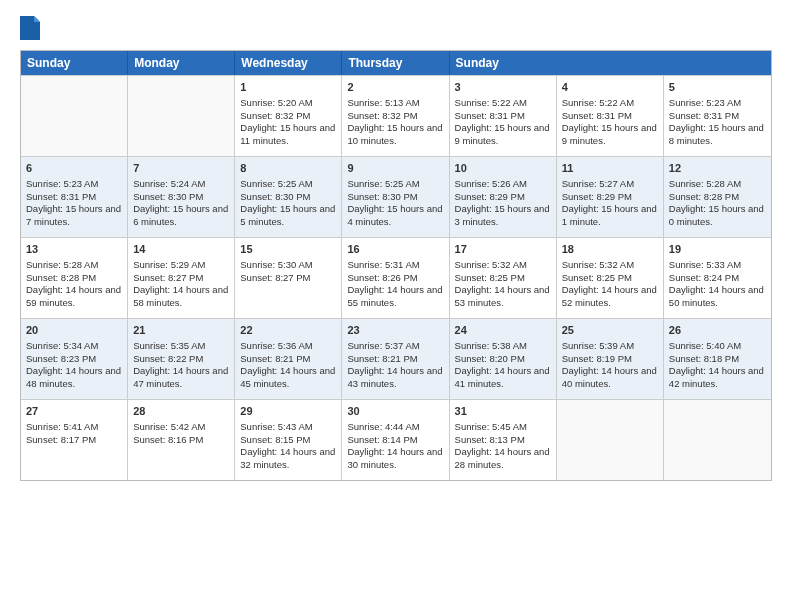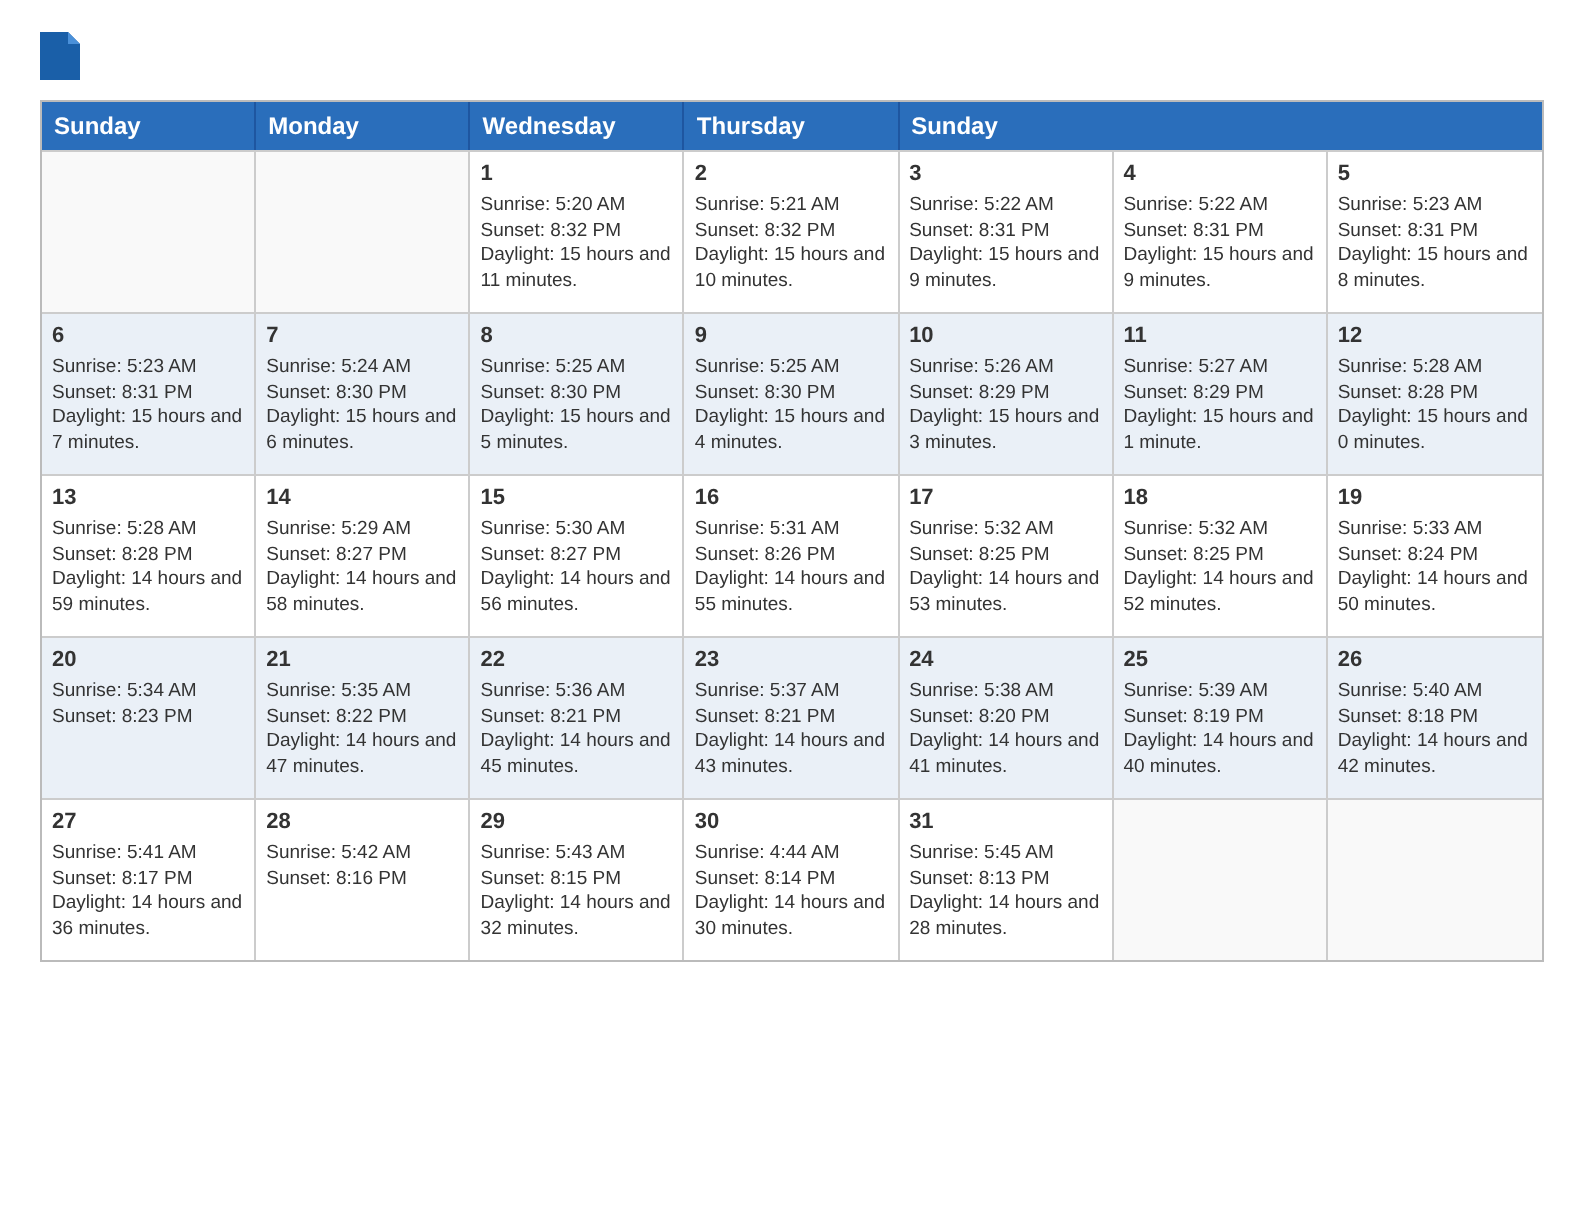--- a/index.html
+++ b/index.html
@@ -140,21 +140,21 @@
           <div class="cal-cell empty"></div>
           <div class="cal-cell empty"></div>
           <div class="cal-cell">
             <span class="day-num">1</span>
             <div>Sunrise: 5:20 AM</div>
             <div>Sunset: 8:32 PM</div>
             <div>Daylight: 15 hours and 11 minutes.</div>
           </div>
           <div class="cal-cell">
             <span class="day-num">2</span>
-            <div>Sunrise: 5:21 AM</div>
+            <div>Sunrise: 5:13 AM</div>
             <div>Sunset: 8:32 PM</div>
             <div>Daylight: 15 hours and 10 minutes.</div>
           </div>
           <div class="cal-cell">
             <span class="day-num">3</span>
             <div>Sunrise: 5:22 AM</div>
             <div>Sunset: 8:31 PM</div>
             <div>Daylight: 15 hours and 9 minutes.</div>
           </div>
           <div class="cal-cell">
@@ -224,21 +224,20 @@
           <div class="cal-cell">
             <span class="day-num">14</span>
             <div>Sunrise: 5:29 AM</div>
             <div>Sunset: 8:27 PM</div>
             <div>Daylight: 14 hours and 58 minutes.</div>
           </div>
           <div class="cal-cell">
             <span class="day-num">15</span>
             <div>Sunrise: 5:30 AM</div>
             <div>Sunset: 8:27 PM</div>
-            <div>Daylight: 14 hours and 56 minutes.</div>
           </div>
           <div class="cal-cell">
             <span class="day-num">16</span>
             <div>Sunrise: 5:31 AM</div>
             <div>Sunset: 8:26 PM</div>
             <div>Daylight: 14 hours and 55 minutes.</div>
           </div>
           <div class="cal-cell">
             <span class="day-num">17</span>
             <div>Sunrise: 5:32 AM</div>
@@ -256,20 +255,21 @@
             <div>Sunrise: 5:33 AM</div>
             <div>Sunset: 8:24 PM</div>
             <div>Daylight: 14 hours and 50 minutes.</div>
           </div>
         </div>
         <div class="cal-row">
           <div class="cal-cell">
             <span class="day-num">20</span>
             <div>Sunrise: 5:34 AM</div>
             <div>Sunset: 8:23 PM</div>
+            <div>Daylight: 14 hours and 48 minutes.</div>
           </div>
           <div class="cal-cell">
             <span class="day-num">21</span>
             <div>Sunrise: 5:35 AM</div>
             <div>Sunset: 8:22 PM</div>
             <div>Daylight: 14 hours and 47 minutes.</div>
           </div>
           <div class="cal-cell">
             <span class="day-num">22</span>
             <div>Sunrise: 5:36 AM</div>
@@ -299,21 +299,20 @@
             <div>Sunrise: 5:40 AM</div>
             <div>Sunset: 8:18 PM</div>
             <div>Daylight: 14 hours and 42 minutes.</div>
           </div>
         </div>
         <div class="cal-row">
           <div class="cal-cell">
             <span class="day-num">27</span>
             <div>Sunrise: 5:41 AM</div>
             <div>Sunset: 8:17 PM</div>
-            <div>Daylight: 14 hours and 36 minutes.</div>
           </div>
           <div class="cal-cell">
             <span class="day-num">28</span>
             <div>Sunrise: 5:42 AM</div>
             <div>Sunset: 8:16 PM</div>
           </div>
           <div class="cal-cell">
             <span class="day-num">29</span>
             <div>Sunrise: 5:43 AM</div>
             <div>Sunset: 8:15 PM</div>

